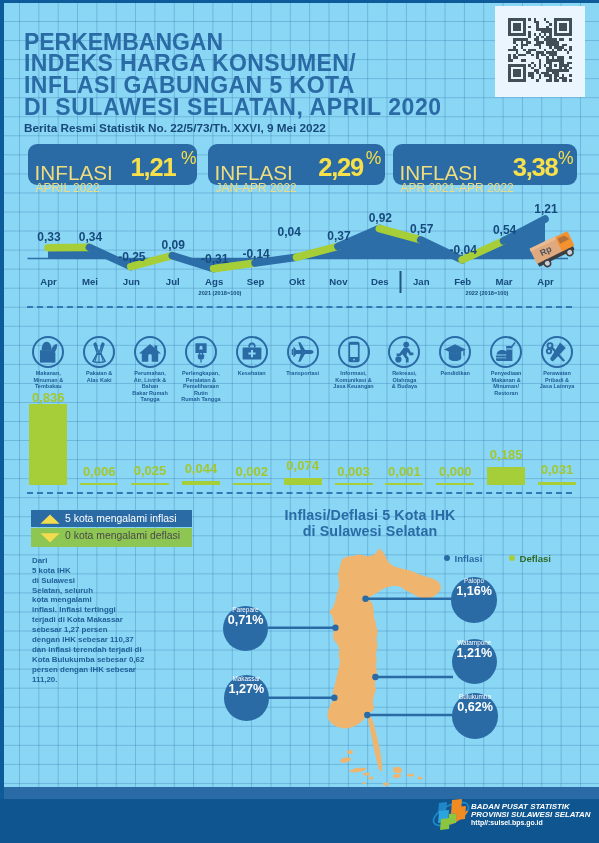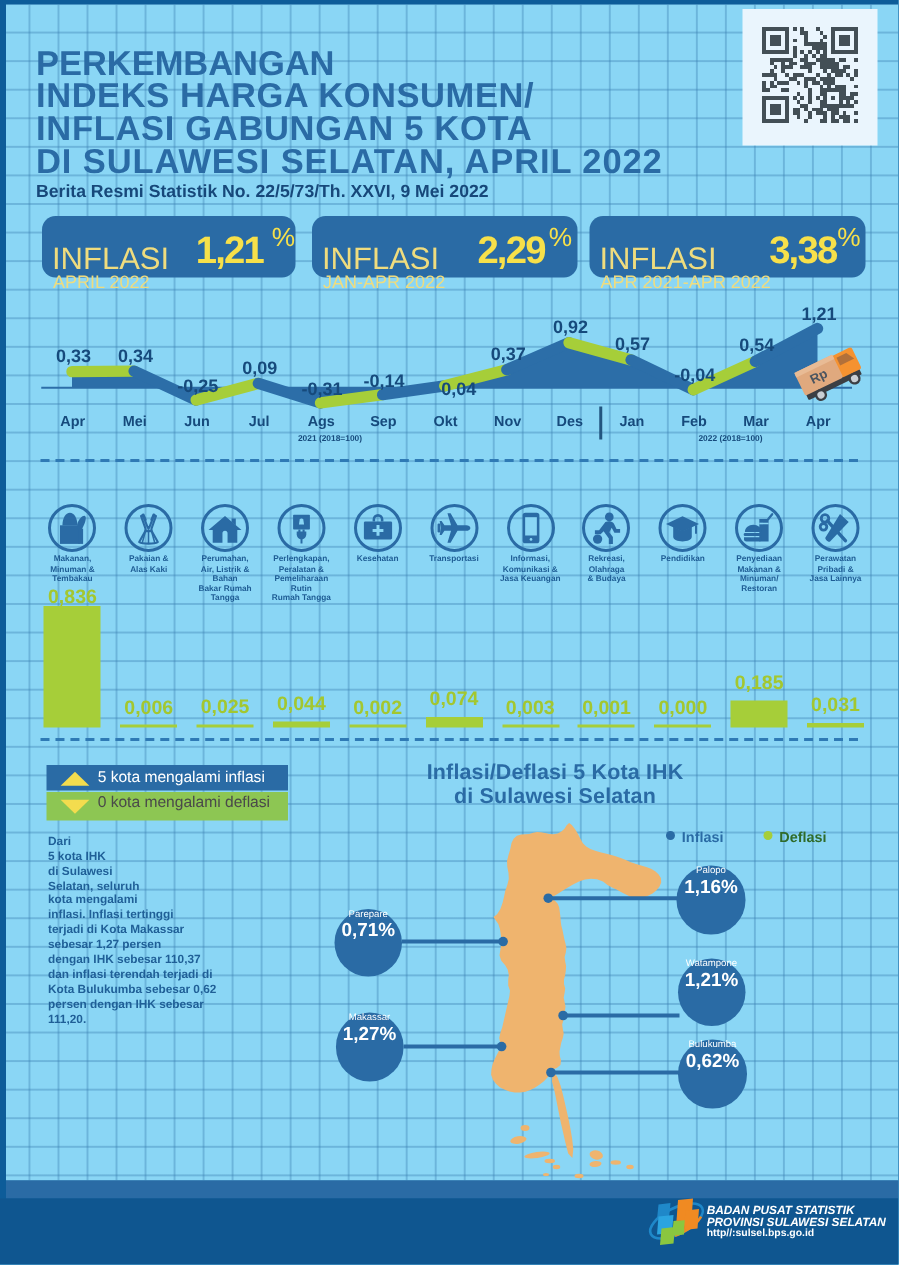--- a/index.html
+++ b/index.html
@@ -73,21 +73,21 @@
 </head>
 <body>
 
 <div id="page">
   <div class="grid"></div>
 
   <div id="title">
     <div>PERKEMBANGAN</div>
     <div>INDEKS HARGA KONSUMEN/</div>
     <div>INFLASI GABUNGAN 5 KOTA</div>
-    <div>DI SULAWESI SELATAN, APRIL 2022</div>
+    <div>DI SULAWESI SELATAN, APRIL 2020</div>
   </div>
   <div id="subtitle">Berita Resmi Statistik No. 22/5/73/Th. XXVI, 9 Mei 2022</div>
 
   <div id="qrbox">
       <svg width="64" height="64" viewBox="0 0 25 25" shape-rendering="crispEdges">
         <g fill="#434f56">
           <rect x="0" y="0" width="7" height="1"></rect>
           <rect x="8" y="0" width="1" height="1"></rect>
           <rect x="10" y="0" width="1" height="1"></rect>
           <rect x="14" y="0" width="1" height="1"></rect>
@@ -292,21 +292,21 @@
       <div class="cv" style="left: 70.4167px; width: 40px; text-align: center; top: 229.916px;">0,34</div>
       <div class="cl" style="left: 69.9167px; top: 275.5px;">Mei</div>
       <div class="cv" style="left: 111.833px; width: 40px; text-align: center; top: 250.15px;">-0,25</div>
       <div class="cl" style="left: 111.333px; top: 275.5px;">Jun</div>
       <div class="cv" style="left: 153.25px; width: 40px; text-align: center; top: 238.066px;">0,09</div>
       <div class="cl" style="left: 152.75px; top: 275.5px;">Jul</div>
       <div class="cv" style="left: 194.667px; width: 40px; text-align: center; top: 252.106px;">-0,31</div>
       <div class="cl" style="left: 194.167px; top: 275.5px;">Ags</div>
       <div class="cv" style="left: 236.083px; width: 40px; text-align: center; top: 246.564px;">-0,14</div>
       <div class="cl" style="left: 235.583px; top: 275.5px;">Sep</div>
-      <div class="cv" style="left: 277.5px; width: 40px; text-align: right; top: 252px;">0,04</div>
+      <div class="cv" style="left: 277.5px; width: 40px; text-align: left; top: 225px;">0,04</div>
       <div class="cl" style="left: 277px; top: 275.5px;">Okt</div>
       <div class="cv" style="left: 318.917px; width: 40px; text-align: center; top: 228.938px;">0,37</div>
       <div class="cl" style="left: 318.417px; top: 275.5px;">Nov</div>
       <div class="cv" style="left: 360.333px; width: 40px; text-align: center; top: 211.008px;">0,92</div>
       <div class="cl" style="left: 359.833px; top: 275.5px;">Des</div>
       <div class="cv" style="left: 401.75px; width: 40px; text-align: center; top: 222.418px;">0,57</div>
       <div class="cl" style="left: 401.25px; top: 275.5px;">Jan</div>
       <div class="cv" style="left: 443.167px; width: 40px; text-align: center; top: 243.304px;">-0,04</div>
       <div class="cl" style="left: 442.667px; top: 275.5px;">Feb</div>
       <div class="cv" style="left: 484.583px; width: 40px; text-align: center; top: 223.396px;">0,54</div>

